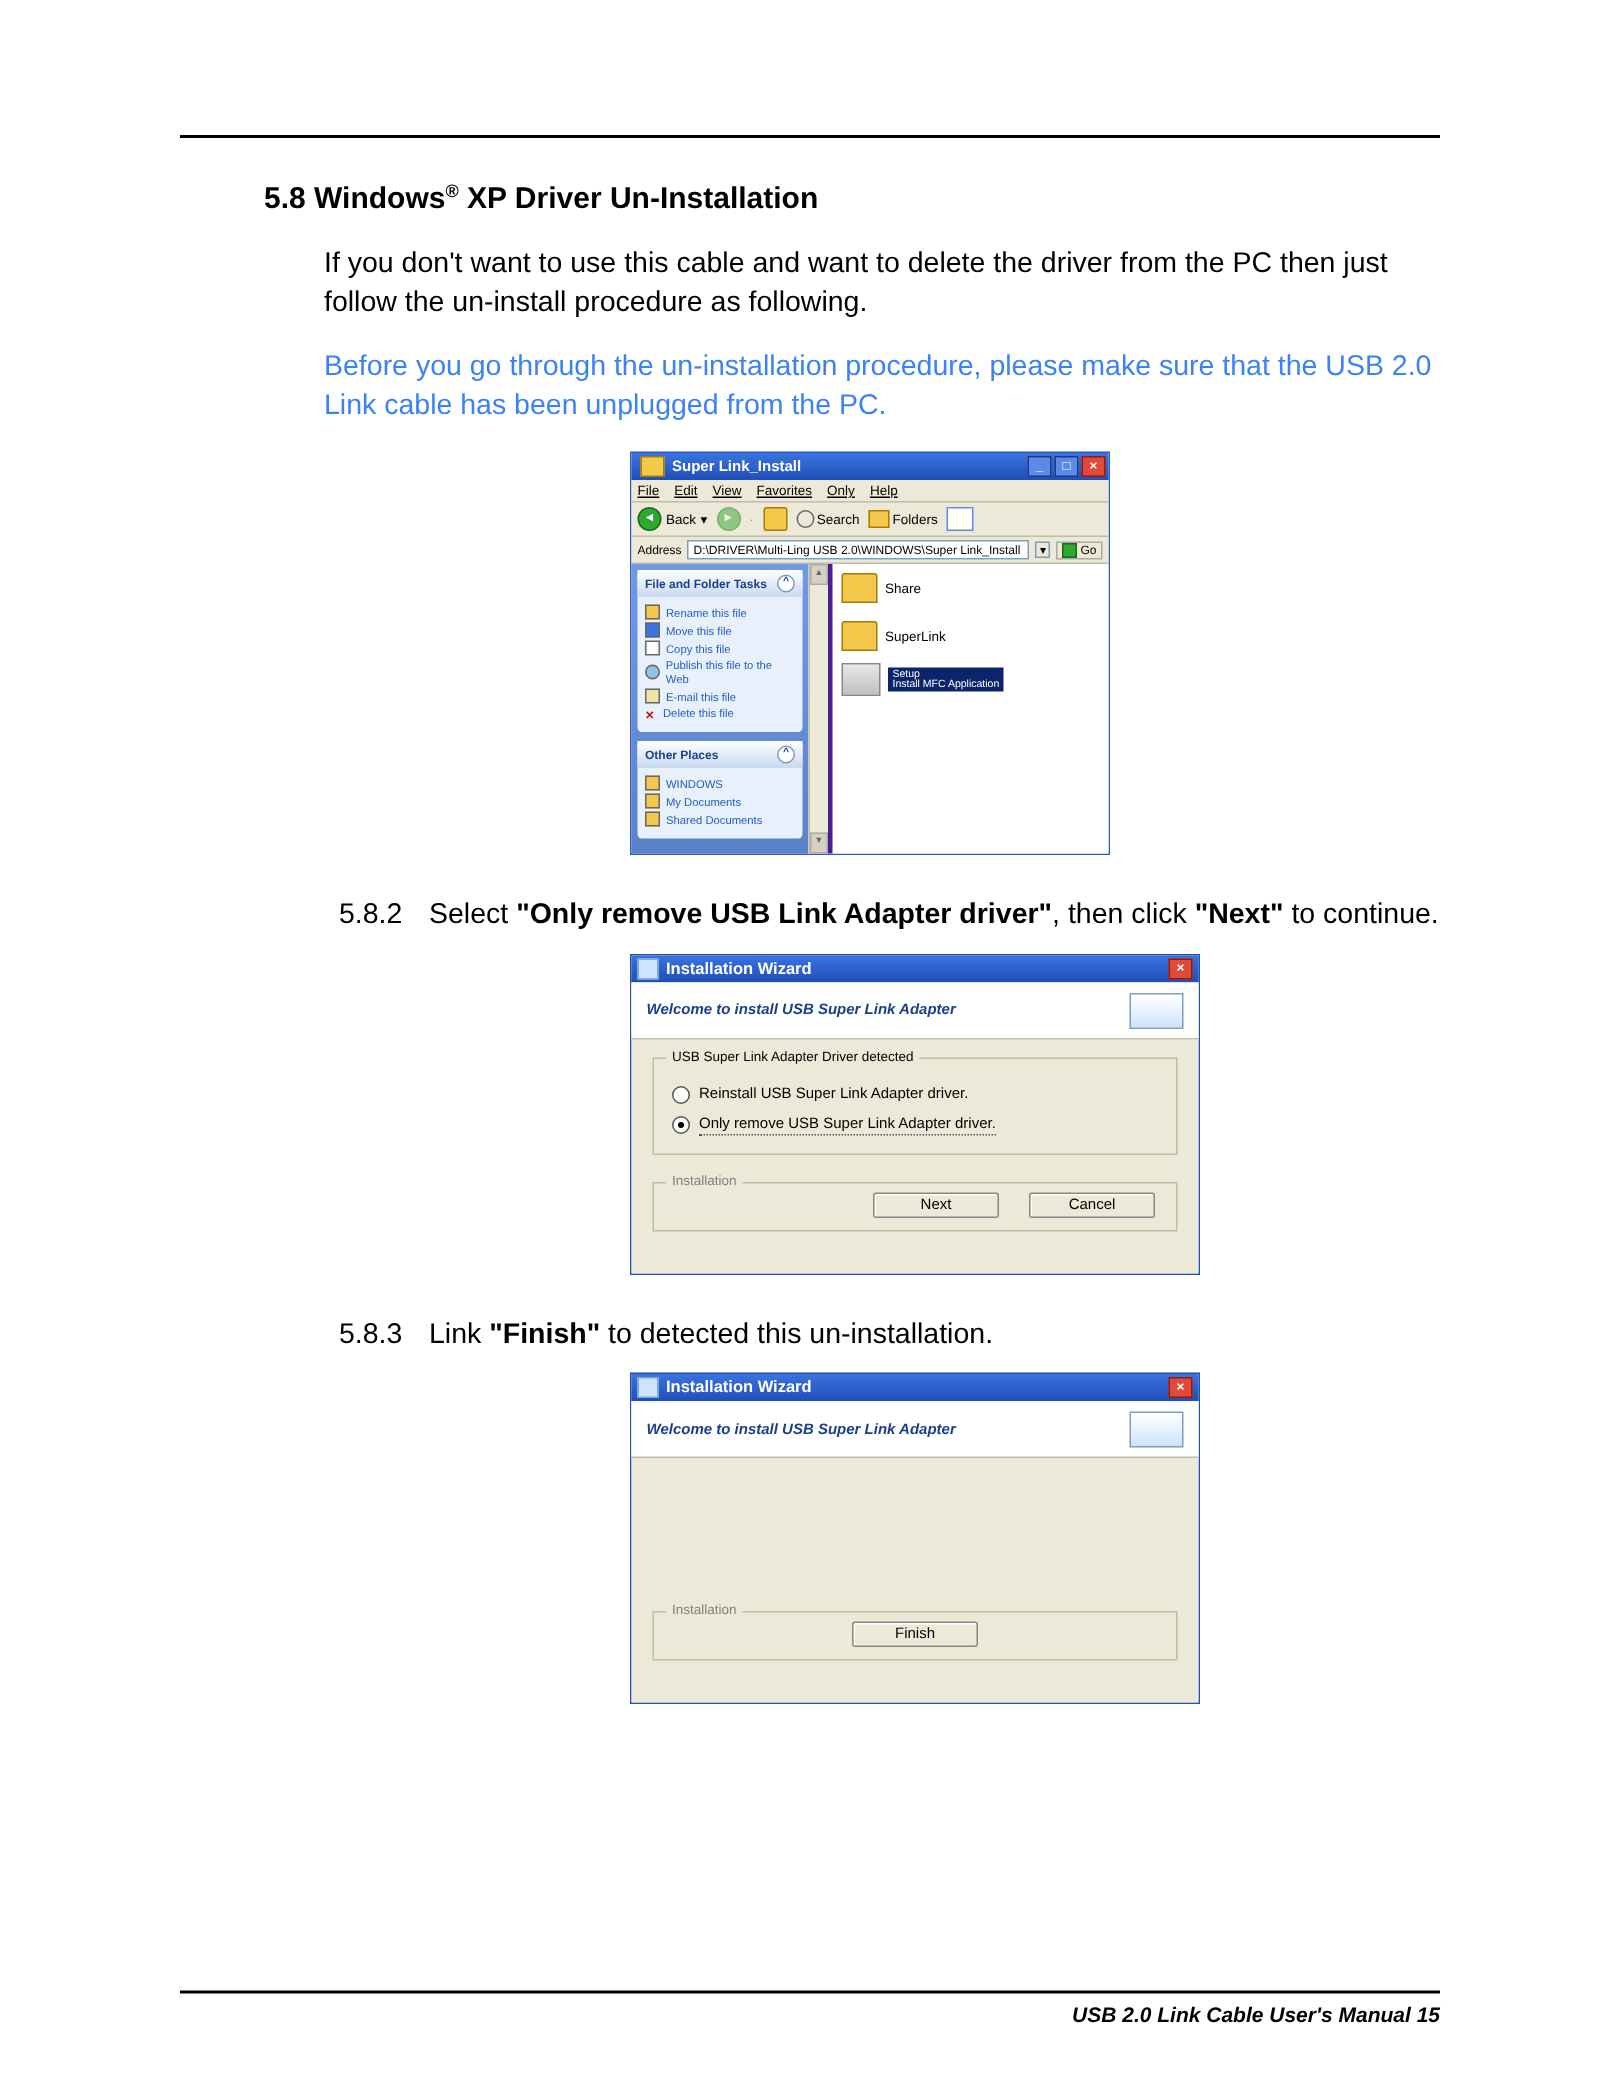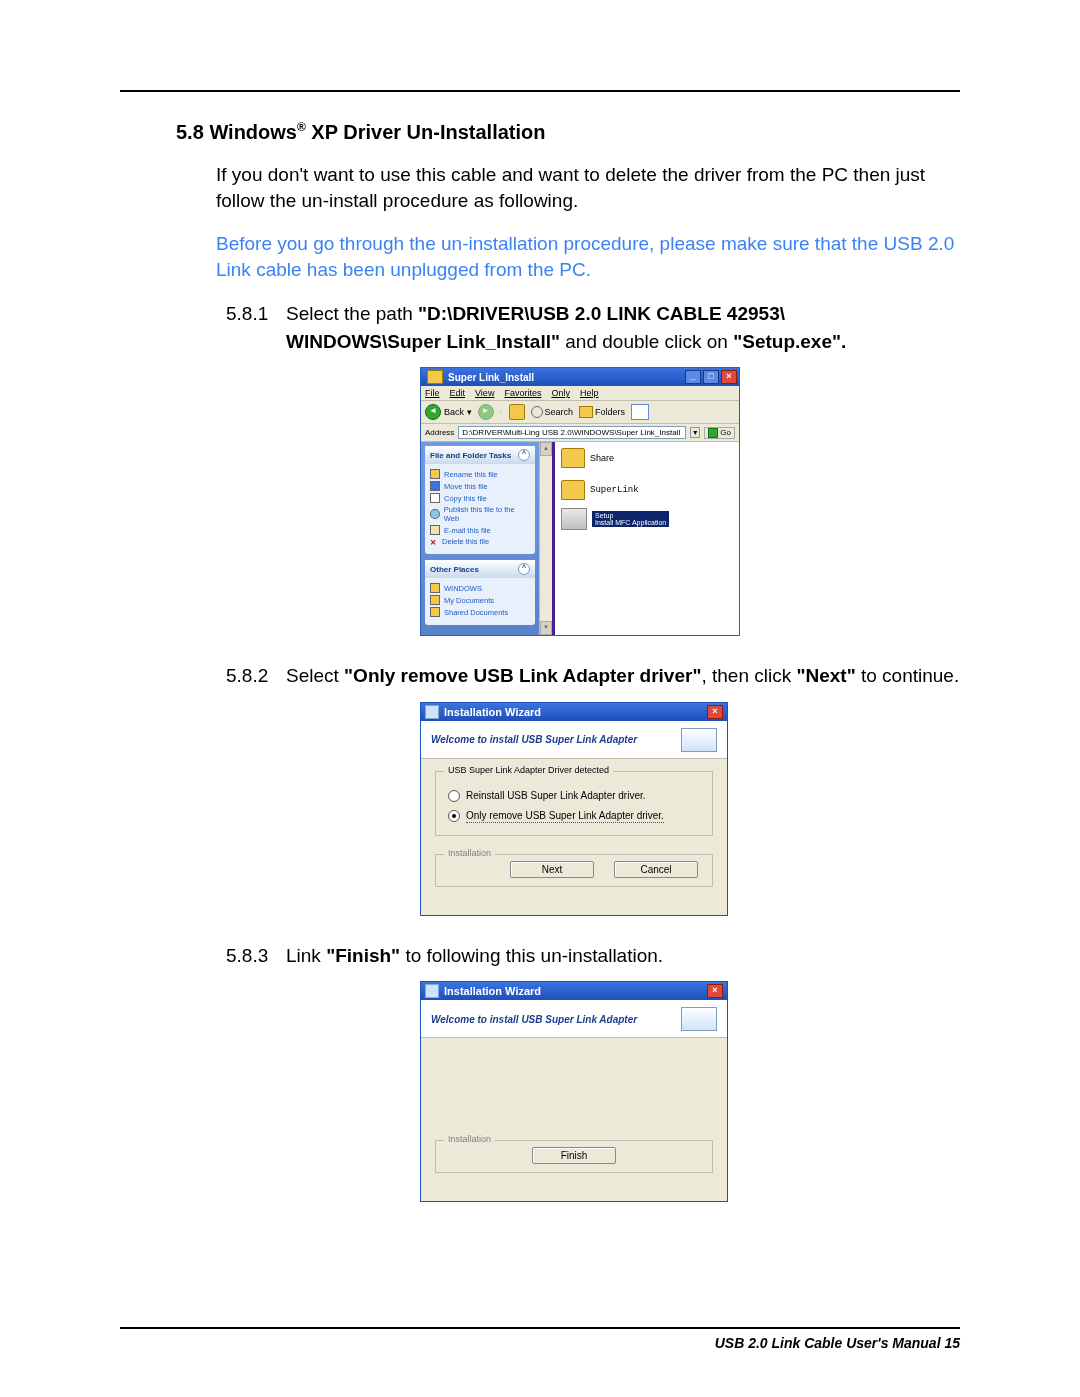--- a/index.html
+++ b/index.html
@@ -41,21 +41,21 @@
     font-size: 19px;
     margin: 0 0 12px 106px;
     line-height: 1.45;
     display: flex;
     gap: 12px;
   }
   .step-num { min-width: 48px; }
   .step-body { flex: 1; }
   .fig {
     margin: 10px auto 26px 300px;
-    width: 308px;
+    width: 380px;
   }
   
   .win {
     border: 1px solid #2d5bbf;
     background: #fff;
     font-size: 9px;
     color: #000;
   }
   .titlebar {
     background: linear-gradient(#3b73e0,#1f4fb8);
@@ -139,27 +139,20 @@
   <div class="top-rule"></div>
 
   <div class="section-heading">
     <span>5.8</span>
     <span>Windows</span><span class="reg">®</span><span> XP Driver Un-Installation</span>
   </div>
 
   <p class="para">If you don't want to use this cable and want to delete the driver from the PC then just follow the un-install procedure as following.</p>
   <p class="para para-red">Before you go through the un-installation procedure, please make sure that the USB 2.0 Link cable has been unplugged from the PC.</p>
 
-  <div class="step">
-    <div class="step-num">5.8.1</div>
-    <div class="step-body">
-      <span>Select the path </span><b>"D:\DRIVER\USB 2.0 LINK CABLE 42953\</b><br>
-      <b>WINDOWS\Super Link_Install"</b><span> and double click on </span><b>"Setup.exe".</b>
-    </div>
-  </div>
 
   <div class="fig" style="width:320px;">
     <div class="win">
       <div class="titlebar">
         <span class="foldericon"></span>
         <span class="title-wrap">Super Link_Install</span>
         <span class="ctl-box">
           <span class="ctl">_</span>
           <span class="ctl">□</span>
           <span class="ctl close">×</span>
@@ -254,21 +247,21 @@
         </div>
         <div class="scroll-track">
             <div class="scroll-btn">▴</div>
             <div class="scroll-btn">▾</div>
           </div>
         <div class="content">
           <div class="itm" style="margin-bottom:12px;">
               <span class="bigfolder"></span>
               <span>Share</span>
             </div>
-          <div class="itm" style="margin-bottom:8px;font-family:Liberation Mono, monospace;">
+          <div class="itm" style="margin-bottom:8px;">
               <span class="bigfolder"></span>
               <span>SuperLink</span>
             </div>
           <div class="itm">
               <span class="setup-icon"></span>
               <span class="setup-lbl"><span>Setup</span><br><span>Install MFC Application</span></span>
             </div>
         </div>
       </div>
     </div>
@@ -315,21 +308,21 @@
             </div>
           </div>
         </div>
       </div>
     </div>
   </div>
 
   <div class="step">
     <div class="step-num">5.8.3</div>
     <div class="step-body">
-      <span>Link </span><b>"Finish"</b><span> to following this un-installation.</span>
+      <span>Link </span><b>"Finish"</b><span> to detected this un-installation.</span>
     </div>
   </div>
 
   <div class="fig">
     <div class="dlg">
       <div class="dlg-title">
         <span class="dlg-ico">
             <span class="dlg-icon-sq"></span>
             <span>Installation   Wizard</span>
           </span>

